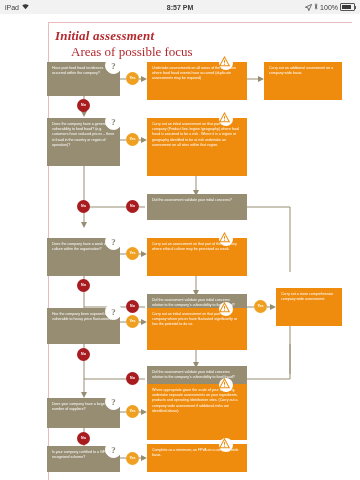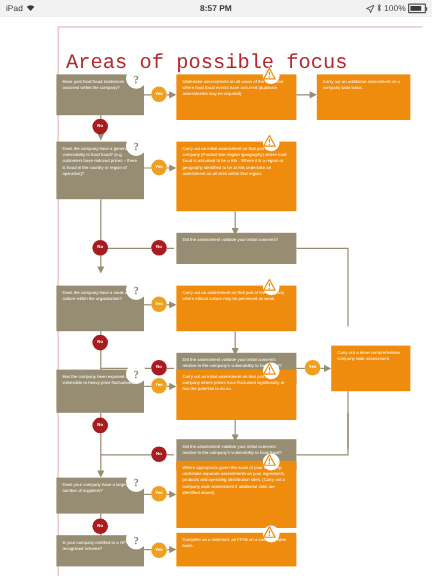--- a/index.html
+++ b/index.html
@@ -33,23 +33,23 @@
     border-top:1px solid #e8bcbc;border-left:1px solid #e8bcbc;
   }
 
   
   .title{
     position:absolute;left:55px;top:14px;
     font-family:"Liberation Serif", serif;font-style:italic;font-weight:bold;
     font-size:13px;color:#b3292e;letter-spacing:.2px;
   }
   .subtitle{
-    position:absolute;left:55px;top:30px;
-    font-family:Liberation Mono, monospace;
-    font-size:17px;color:#b3292e;
+    position:absolute;left:71px;top:30px;
+    font-family:Liberation Serif, serif;
+    font-size:13px;color:#b3292e;
   }
 
   
   .flow{position:absolute;left:0;top:0;width:360px;height:466px;}
   .flow svg{position:absolute;left:0;top:0;}
 
   
   .box{
     position:absolute;box-sizing:border-box;
     color:#ffffff;font-size:3.6px;line-height:1.45;
@@ -108,20 +108,21 @@
     <span class="batt">
         <i></i>
       </span>
   </div>
 </div>
 
 <div class="page">
 
   <div class="frame"></div>
 
+  <div class="title">Initial assessment</div>
   <div class="subtitle">Areas of possible focus</div>
 
   <div class="flow">
 
     <svg width="360" height="466">
       <g stroke="#968d72" stroke-width="1" fill="none">
 
         <path d="M120 65 H126"></path>
         <path d="M139 65 H145"></path>
 

